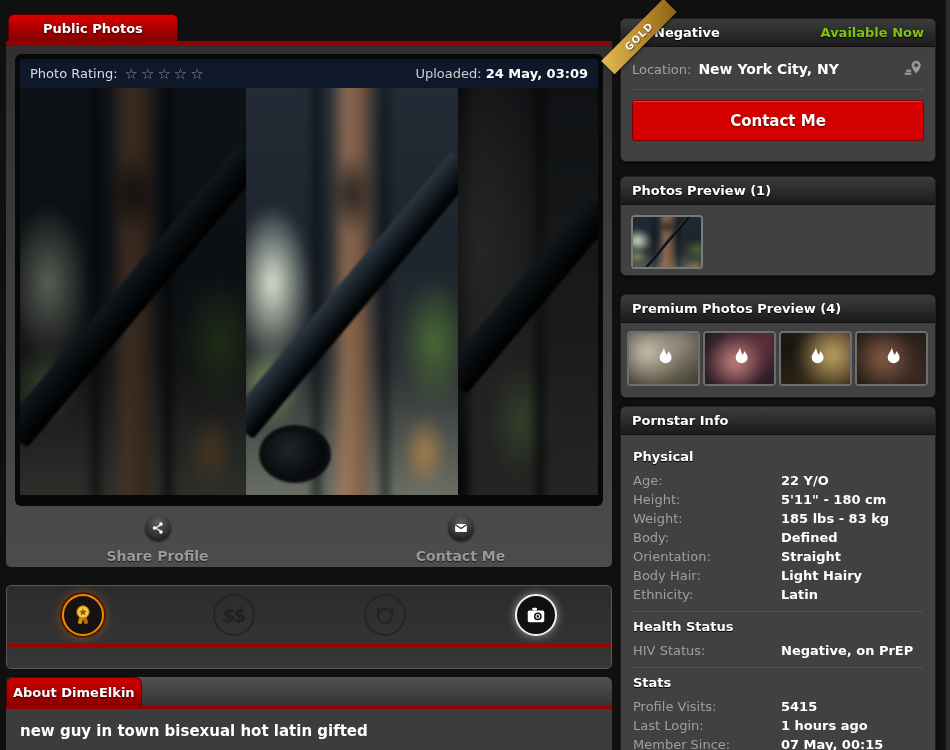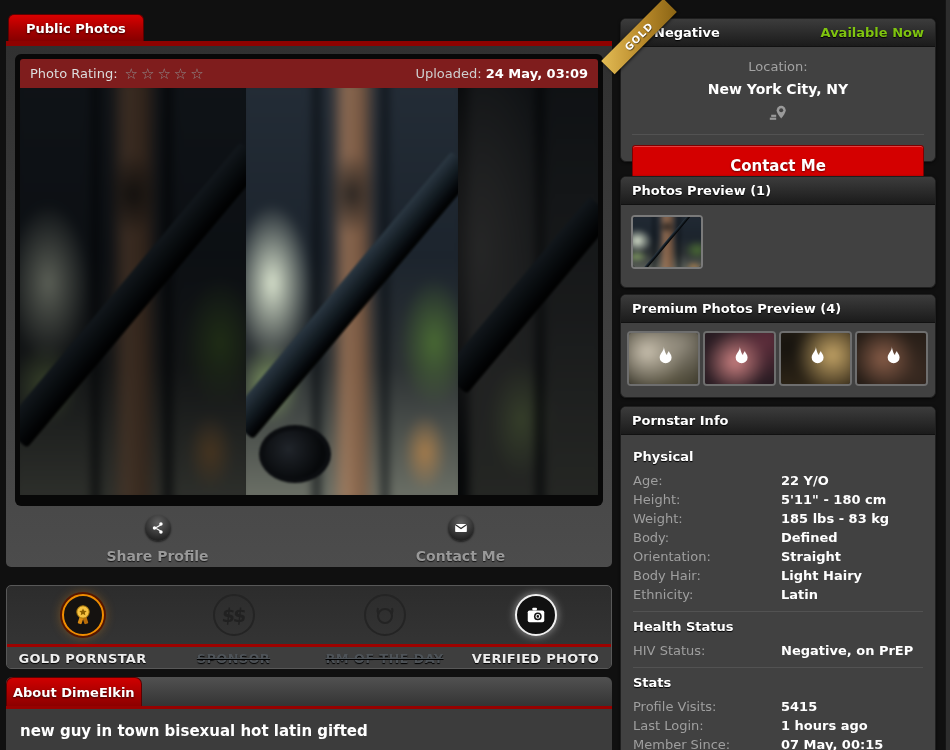--- a/index.html
+++ b/index.html
@@ -4,35 +4,35 @@
 <style>
   * { margin:0; padding:0; box-sizing:border-box; }
   html,body { width:950px; height:750px; overflow:hidden; }
   body { background:#101010; font-family:"DejaVu Sans","Liberation Sans",sans-serif; }
   #page { position:relative; width:950px; height:750px; overflow:hidden; }
 
   
   #left-col { position:absolute; left:6px; top:0; width:606px; }
 
   .tabs { position:absolute; top:14px; left:2px; display:flex; gap:3px; }
-  .tab { height:27px; line-height:27px; padding:0 17px; font-size:13px; font-weight:bold;
+  .tab { height:27px; line-height:27px; padding:0 34px; font-size:13px; font-weight:bold;
          border-radius:6px 6px 0 0; cursor:pointer; white-space:nowrap; }
   .tab.active { background:linear-gradient(#da0000,#a80000 55%,#860000);
                 color:#fff; text-shadow:0 1px 2px rgba(0,0,0,.7); border:1px solid #5e0000; border-bottom:none; }
   .tab.idle { background:linear-gradient(#5c5c5c,#3b3b3b); color:#9b9b9b;
               text-shadow:0 1px 1px rgba(0,0,0,.8); border:1px solid #262626; border-bottom:none;margin-top:28px; }
 
   .red-bar { position:absolute; top:41px; left:0; width:606px; height:5px; background:#8f0200; }
 
   .photo-panel { position:absolute; top:46px; left:0; width:606px; height:521px;
                  background:linear-gradient(#303030,#4c4c4c); border-radius:0 0 5px 5px; }
   .photo-box { position:absolute; top:8px; left:9px; width:588px; height:452px;
                background:#080808; border-radius:6px; padding:5px; }
   .photo-head { height:29px; display:flex; justify-content:space-between; align-items:center;
-                background:#7f1d1d; padding:0 10px; border-radius:3px 3px 0 0; }
+                background:#0f172a; padding:0 10px; border-radius:3px 3px 0 0; }
   .ph-left { font-size:13px; color:#dcdcdc; display:flex; align-items:center; gap:7px; }
   .stars { color:#8f8f8f; font-size:15px; letter-spacing:3px; cursor:pointer; }
   .ph-right { font-size:13px; color:#cfcfcf; }
   .ph-right b { color:#fff; }
 
   .stage { position:relative; width:578px; height:407px; overflow:hidden; background:#000; cursor:pointer; }
   .cell { position:absolute; top:0; height:100%; overflow:hidden; }
   .cell-left  { left:0;  width:226px; }
   .cell-mid   { left:226px; width:212px; }
   .cell-right { left:438px; width:140px; }
@@ -104,30 +104,30 @@
                 text-shadow:0 1px 1px #000; border-bottom:1px solid #111; }
 
   #p-profile { top:18px; height:144px; }
   #p-profile .panel-head { display:flex; justify-content:space-between; }
   .prof-name { margin-left:22px; color:#fff; }
   .prof-status { color:#7fc410; font-weight:bold; }
   .ribbon { position:absolute; top:8px; left:-26px; width:88px; height:19px; line-height:19px;
             transform:rotate(-45deg); text-align:center; font-size:10px; font-weight:bold; color:#fff;
             letter-spacing:1px; background:linear-gradient(135deg,#e3bc55,#b8892a 55%,#8a6414);
             box-shadow:0 1px 3px rgba(0,0,0,.7); text-shadow:0 1px 1px rgba(0,0,0,.6); z-index:5; }
-  .loc-row { display:flex; align-items:center; padding:12px 11px 10px; gap:7px;flex-direction:column; }
+  .loc-row { display:flex; align-items:center; padding:12px 11px 10px; gap:7px; }
   .loc-label { color:#a3a3a3; font-size:13px; }
   .loc-value { color:#fff; font-size:14px; font-weight:bold; flex:1; }
   .divider { border-top:1px solid #5c5c5c; margin:0 11px; opacity:.65; }
   .contact-btn { display:block; margin:10px 11px; height:41px; background:#d40000;
                  border:1px solid #7e0000; border-radius:3px; color:#fff; font-size:15px; font-weight:bold;
                  width:calc(100% - 22px); cursor:pointer; text-shadow:0 1px 2px rgba(0,0,0,.5);
                  box-shadow:inset 0 1px 0 rgba(255,255,255,.25); font-family:inherit; }
 
-  #p-photos { top:176px; height:112px; }
+  #p-photos { top:176px; height:100px; }
   .thumb { width:72px; height:54px; border:2px solid #7a7a7a; border-radius:4px; overflow:hidden;
            position:relative; cursor:pointer; background:#000; }
   #p-photos .thumb { margin:10px; }
   .thumb .scene { filter:blur(2px); }
   .thumb .pole { height:6%; min-height:3px; filter:none; }
 
   #p-premium { top:294px; height:104px; }
   .prem-row { display:flex; gap:3px; padding:8px 6px; }
   .prem { width:73px; height:55px; border:2px solid #6e6e6e; border-radius:4px; overflow:hidden;
           position:relative; cursor:pointer; background:#222; }
@@ -253,26 +253,20 @@
             <svg width="22" height="22" viewBox="0 0 24 24">
               <rect x="8" y="4" width="5" height="3" rx="1" fill="#fff"></rect>
               <rect x="3" y="7" width="18" height="13" rx="2" fill="#fff"></rect>
               <circle cx="14" cy="13.5" r="4.2" fill="#151515"></circle>
               <circle cx="14" cy="13.5" r="2" fill="none" stroke="#fff" stroke-width="1.2"></circle>
             </svg>
           </span>
         </div>
       </div>
       <div class="badge-redline"></div>
-      <div class="badge-labels">
-        <span class="badge-lbl on">GOLD PORNSTAR</span>
-        <span class="badge-lbl off">SPONSOR</span>
-        <span class="badge-lbl off">RM OF THE DAY</span>
-        <span class="badge-lbl on">VERIFIED PHOTO</span>
-      </div>
     </div>
 
     <div class="about">
       <div class="about-head">
         <div class="about-tab">About DimeElkin</div>
       </div>
       <div class="about-redline"></div>
       <div class="about-body">
         <div class="about-title">new guy in town bisexual hot latin gifted</div>
         <div class="about-teaser">

